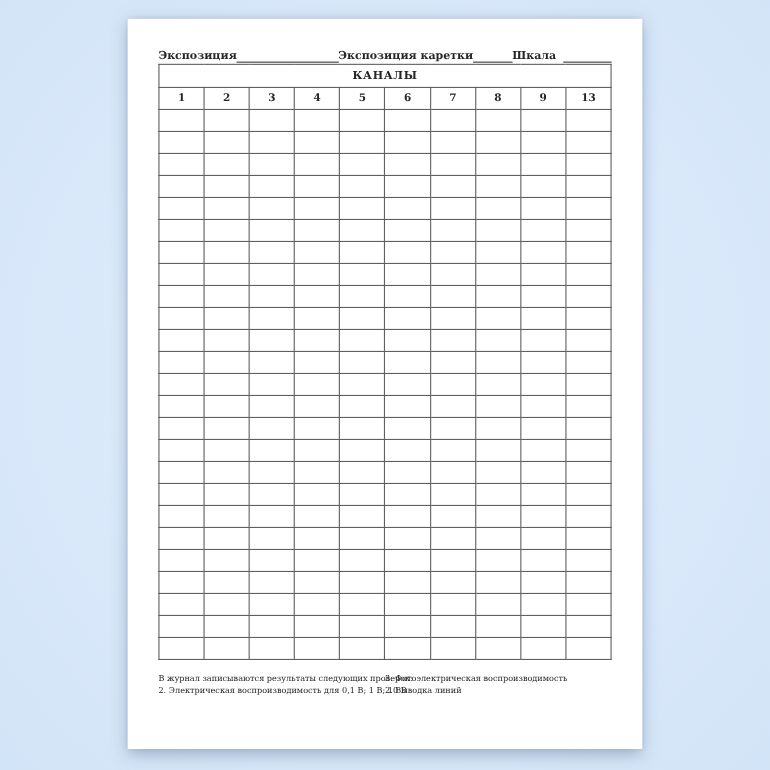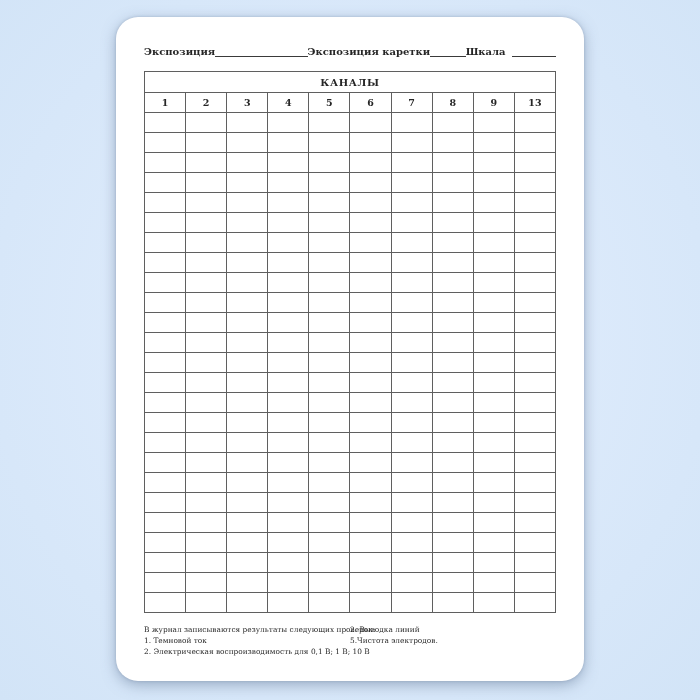--- a/index.html
+++ b/index.html
@@ -13,38 +13,37 @@
     background:radial-gradient(ellipse at 50% 48%, #e6f1fc 0%, #dceafb 45%, #d2e4f7 100%);
   }
   .page {
     position:absolute; left:116px; top:17px;
     width:468px; height:664px;
     background:#ffffff;
     box-shadow:0 4px 14px rgba(96,118,148,0.50), 0 0 3px rgba(96,118,148,0.35);
     box-sizing:border-box;
     padding:26px 28px 0 28px;
     color:#262626;
-    border-radius:22px;
   }
   .header-line {
     display:flex; align-items:flex-end;
     font-size:10px; font-weight:bold; color:#262626;
     white-space:nowrap; height:15px;
   }
   .header-line .lbl { line-height:12px; }
   .header-line .blank {
     border-bottom:1px solid #3a3a3a;
     height:10px; margin-bottom:1px;
   }
   .blank-1 { flex:2.6 1 0; }
   .blank-2 { flex:1.0 1 0; }
   .blank-3 { flex:1.25 1 0; margin-left:6px; }
   table.grid {
     border-collapse:collapse; table-layout:fixed;
-    width:412px; margin-top:13px;
+    width:412px; 
   }
   table.grid th, table.grid td {
     border:1px solid #5f5f5f; padding:0;
   }
   tr.title-row th {
     height:20px; font-size:10px; font-weight:bold;
     text-align:center; letter-spacing:0.6px; color:#262626;
   }
   tr.num-row td {
     height:19px; font-size:9.5px; font-weight:bold;
@@ -391,23 +390,22 @@
             <td></td>
             <td></td>
             <td></td>
           </tr>
         </tbody>
     </table>
 
     <div class="footer">
       <div class="fcol-left">
         <div>В журнал записываются результаты следующих проверок:</div>
-        <div>1. Темновой ток</div>
         <div>2. Электрическая воспроизводимость для 0,1 В; 1 В; 10 В</div>
       </div>
       <div class="fcol-right">
+        <div>3. Фотоэлектрическая воспроизводимость</div>
         <div>2. Выводка линий</div>
-        <div>5.Чистота электродов.</div>
       </div>
     </div>
 
   </div>
 </div>
 
 </body></html>

